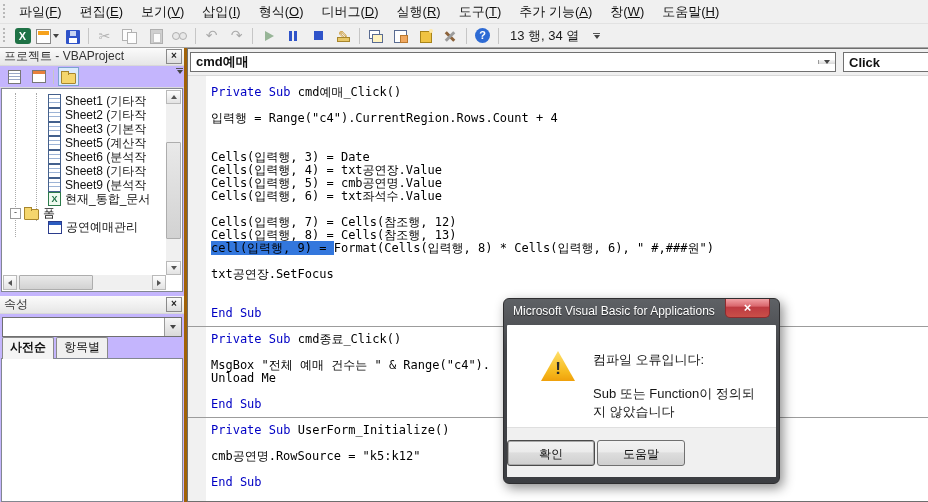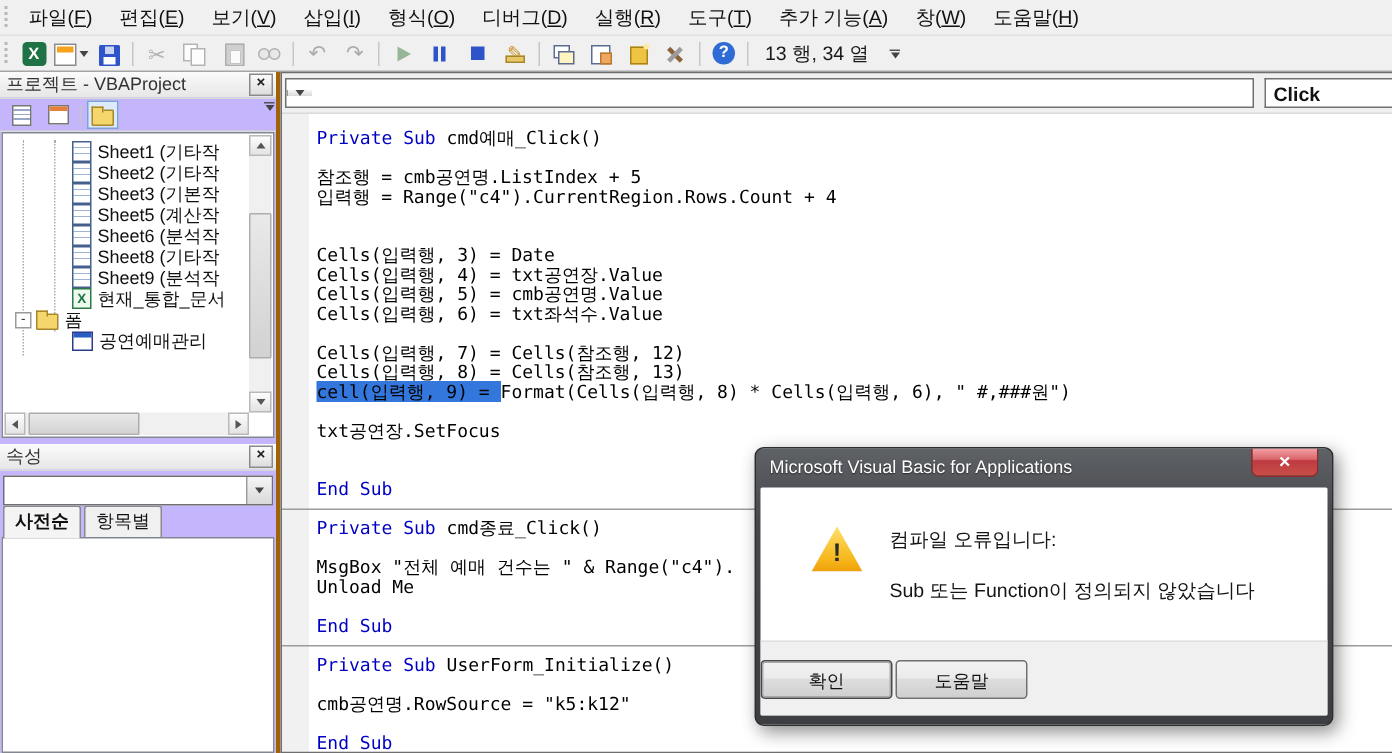--- a/index.html
+++ b/index.html
@@ -134,21 +134,21 @@
   .code-area{flex:1;position:relative;background:linear-gradient(to right,#F1F1F1 0 18px,#FFF 18px);
              overflow:hidden;font-family:"DejaVu Sans Mono","Liberation Mono",monospace;
              font-size:12px;line-height:13px;padding-top:10px;}
   .cl{height:13px;padding-left:23px;white-space:pre;color:#000;}
   .cl .kw{color:#0000C4;}
   .cl .sel{background:#3377DD;color:#000000;}
   .csep{height:13px;position:relative;}
   .csep::after{content:"";position:absolute;left:0;right:0;top:6px;border-top:1px solid #9C9C9C;}
 
   
-  .dialog{position:absolute;left:503px;top:298px;width:386px;height:186px;z-index:50;
+  .dialog{position:absolute;left:503px;top:298px;width:277px;height:186px;z-index:50;
           background:linear-gradient(#5E6165,#44464A 28%,#3C3E42);border:1px solid #2E2E30;border-radius:6px;
           box-sizing:border-box;padding:0 3px 8px 3px;box-shadow:3px 4px 12px rgba(0,0,0,.45);}
   .dlg-title{height:26px;line-height:25px;color:#FFF;font-size:12px;padding-left:6px;white-space:nowrap;
              text-shadow:0 1px 1px rgba(0,0,0,.6);}
   .dlg-close{position:absolute;top:0;right:9px;width:45px;height:19px;box-sizing:border-box;
              background:linear-gradient(#F2A0A4,#D9666C 40%,#BE3A41 45%,#C94F48);
              border:1px solid #8E2B2F;border-top:none;border-radius:0 0 5px 5px;
              color:#FFF;font-size:13px;font-weight:bold;text-align:center;line-height:17px;}
   .dlg-content{background:#FFF;height:152px;border-radius:1px;overflow:hidden;display:flex;flex-direction:column;}
   .dlg-body{flex:1;display:flex;padding:26px 16px 0 34px;}
@@ -370,32 +370,32 @@
           <span class="ptab active">사전순</span>
           <span class="ptab">항목별</span>
         </div>
         <div class="props-list"></div>
       </div>
     </div>
 
     <div class="code-col">
       <div class="combo-bar">
         <div class="combo combo-obj">
+          <span class="combo-text">cmd예매</span>
           <span class="combo-arrow">
               <span class="tri-d"></span>
             </span>
         </div>
         <div class="combo combo-evt">
           <span class="combo-text">Click</span>
         </div>
       </div>
       <div class="code-area">
           <div class="cl"><span class="kw">Private Sub</span><span class=""> cmd예매_Click()</span></div>
           <div class="cl">&nbsp;</div>
-          <div class="cl"><span class="">참조행 = cmb공연명.ListIndex + 5</span></div>
           <div class="cl"><span class="">입력행 = Range("c4").CurrentRegion.Rows.Count + 4</span></div>
           <div class="cl">&nbsp;</div>
           <div class="cl">&nbsp;</div>
           <div class="cl"><span class="">Cells(입력행, 3) = Date</span></div>
           <div class="cl"><span class="">Cells(입력행, 4) = txt공연장.Value</span></div>
           <div class="cl"><span class="">Cells(입력행, 5) = cmb공연명.Value</span></div>
           <div class="cl"><span class="">Cells(입력행, 6) = txt좌석수.Value</span></div>
           <div class="cl">&nbsp;</div>
           <div class="cl"><span class="">Cells(입력행, 7) = Cells(참조행, 12)</span></div>
           <div class="cl"><span class="">Cells(입력행, 8) = Cells(참조행, 13)</span></div>

